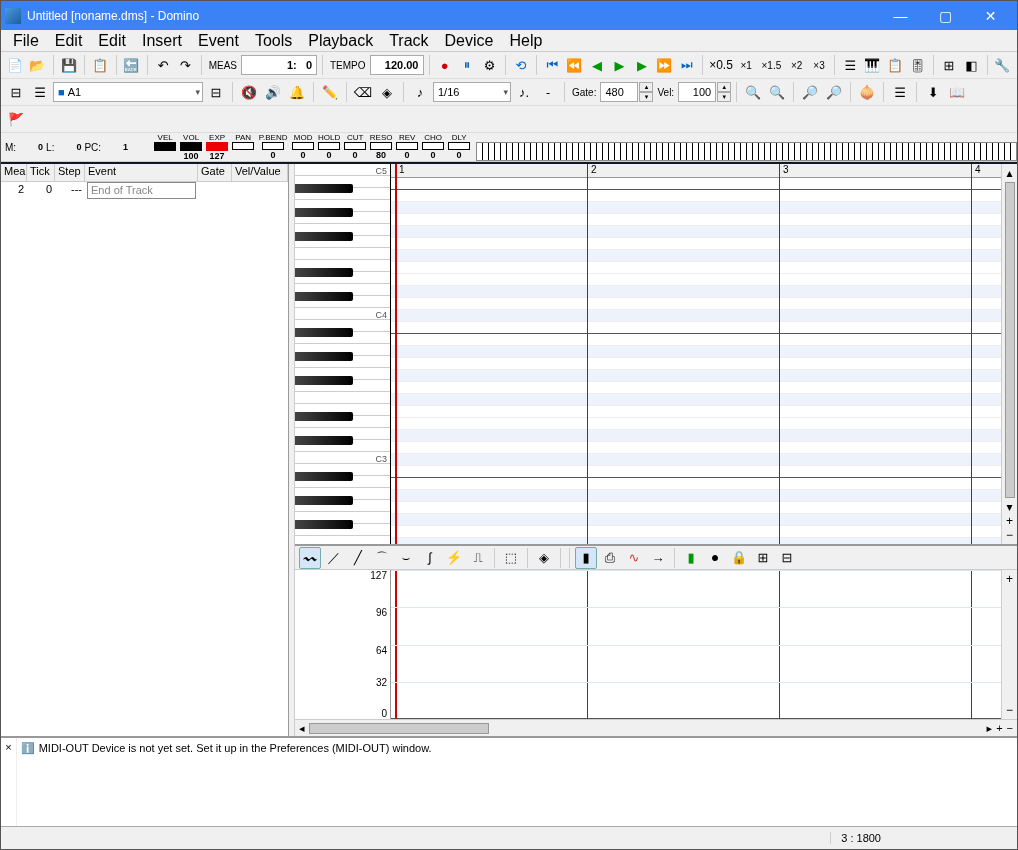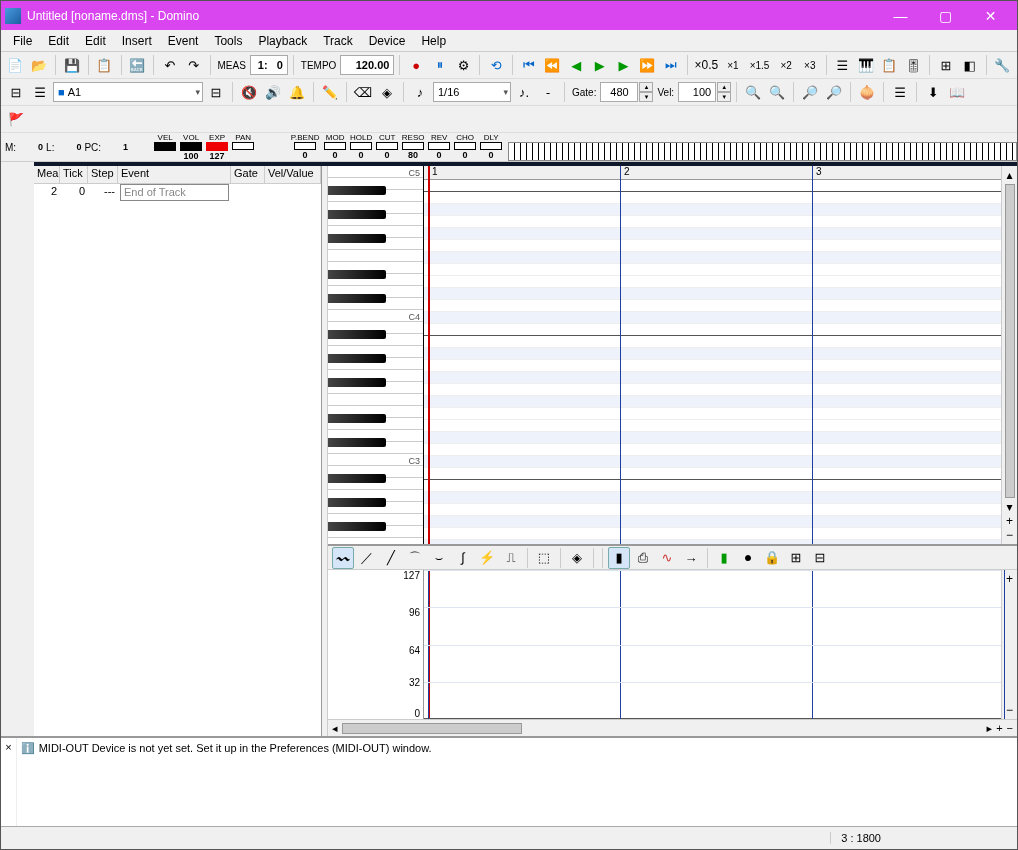--- a/index.html
+++ b/index.html
@@ -1,25 +1,25 @@
 <!DOCTYPE html>
 <html><head>
 <meta charset="utf-8">
 <style>
 * { box-sizing: border-box; margin: 0; padding: 0; font-family: Tahoma, "Segoe UI", sans-serif; }
 body { width: 1018px; height: 850px; overflow: hidden; background: #f0f0f0; border: 1px solid #555; display: flex; flex-direction: column; }
 
 
-.titlebar { background: #d946ef; color: #fff; height: 29px; display: flex; align-items: center; padding: 0 4px; font-size: 12px; }
+.titlebar { background: #3b82f6; color: #fff; height: 29px; display: flex; align-items: center; padding: 0 4px; font-size: 12px; }
 .titlebar .icon { width: 16px; height: 16px; background: linear-gradient(135deg,#4a9ae0,#1a5fa0); margin-right: 6px; }
 .titlebar .title { flex: 1; }
 .titlebar .winbtn { width: 45px; height: 29px; display: flex; align-items: center; justify-content: center; color: #fff; font-size: 14px; }
 
 
-.menubar { background: #f0f0f0; height: 22px; display: flex; align-items: center; padding: 0 4px; font-size: 12px; border-bottom: 1px solid #ccc; }
+.menubar { background: #f0f0f0; height: 22px; display: flex; align-items: center; padding: 0 4px; font-size: 16px; border-bottom: 1px solid #ccc; }
 .menubar .menuitem { padding: 3px 8px; }
 
 
 .toolbar { background: #f0f0f0; display: flex; align-items: center; padding: 2px 4px; gap: 2px; border-bottom: 1px solid #ddd; font-size: 11px; min-height: 26px; flex-wrap: nowrap; }
 .tbtn { width: 22px; height: 22px; display: flex; align-items: center; justify-content: center; border: 1px solid transparent; border-radius: 2px; font-size: 13px; }
 .tsep { width: 1px; height: 20px; background: #ccc; margin: 0 3px; }
 .tfield { height: 20px; border: 1px solid #aaa; background: #fff; padding: 1px 4px; font-size: 11px; }
 .tlabel { font-size: 10px; padding: 0 2px; }
 .selbox { height: 20px; border: 1px solid #aaa; background: #fff; display: flex; align-items: center; padding: 0 14px 0 4px; font-size: 11px; position: relative; }
 .selbox::after { content: "▾"; position: absolute; right: 2px; font-size: 9px; color: #555; }
@@ -34,21 +34,21 @@
 .param-strip { flex: 1; display: flex; align-items: flex-end; }
 .pcell { width: 26px; display: flex; flex-direction: column; align-items: center; }
 .pcell .pbar { width: 22px; height: 9px; background: #000; }
 .pcell .pbar.red { background: #e00; }
 .pcell .pbar.hollow { background: #fff; border: 1px solid #000; height: 8px; }
 .pcell .pnum { font-size: 9px; font-weight: bold; }
 .pcell .pname { font-size: 8px; }
 .mini-piano { flex: 1; height: 19px; background: repeating-linear-gradient(90deg,#fff 0 5px,#000 5px 6px); margin-left: 4px; border: 1px solid #888; }
 
 
-.mainrow { flex: 1; display: flex; overflow: hidden; border-top: 4px solid #0f172a; margin-left: 33px; }
+.mainrow { flex: 1; display: flex; overflow: hidden; border-top: 2px solid #0f172a; }
 .eventpanel { width: 288px; background: #fff; border-right: 1px solid #999; display: flex; flex-direction: column; }
 .eventhdr { display: flex; background: #f0f0f0; border-bottom: 1px solid #ccc; font-size: 11px; height: 18px; }
 .eventhdr div { border-right: 1px solid #ccc; padding: 1px 3px; }
 .eventrow { display: flex; font-size: 11px; height: 17px; }
 .eventrow div { padding: 1px 3px; text-align: right; }
 .eventrow .evtext { flex: 1; text-align: left; border: 1px solid #888; background: #fff; color: #888; margin: 0 2px; }
 .eventpanel .body { flex: 1; }
 .splitter { width: 6px; background: #f0f0f0; cursor: col-resize; border-right:1px solid #ccc;}
 
 .pianoroll-col { flex: 1; display: flex; flex-direction: column; overflow: hidden; }
@@ -125,21 +125,21 @@
   <div class="tbtn">💾</div>
   <div class="tsep"></div>
   <div class="tbtn">📋</div>
   <div class="tsep"></div>
   <div class="tbtn">🔙</div>
   <div class="tsep"></div>
   <div class="tbtn">↶</div>
   <div class="tbtn">↷</div>
   <div class="tsep"></div>
   <div class="tlabel">MEAS</div>
-  <input class="tfield" style="width: 38px; text-align: right; font-weight: bold;" value="1:   0">
+  <input class="tfield" style="width: 76px; text-align: right; font-weight: bold;" value="1:   0">
   <div class="tsep"></div>
   <div class="tlabel">TEMPO</div>
   <input class="tfield" style="width: 54px; text-align: right; font-weight: bold;" value="120.00">
   <div class="tsep"></div>
   <div class="tbtn" style="color:#c00">●</div>
   <div class="tbtn" style="color:#06c">⏸</div>
   <div class="tbtn">⚙</div>
   <div class="tsep"></div>
   <div class="tbtn" style="color:#06c">⟲</div>
   <div class="tsep"></div>
@@ -187,21 +187,21 @@
   <div class="tbtn">◈</div>
   <div class="tsep"></div>
   <div class="tbtn">♪</div>
   <div class="selbox" style="width:78px">
       <span>1/16</span>
     </div>
   <div class="tbtn">♪.</div>
   <div class="tbtn">⁃</div>
   <div class="tsep"></div>
   <span class="tlabel">Gate:</span>
-  <input class="tfield" style="width: 38px; text-align: center;" value="480">
+  <input class="tfield" style="width: 38px; text-align: left;" value="480">
   <div class="spin">
       <div>▴</div>
       <div>▾</div>
     </div>
   <span class="tlabel">Vel:</span>
   <input class="tfield" style="width: 38px; text-align: right;" value="100">
   <div class="spin">
       <div>▴</div>
       <div>▾</div>
     </div>
@@ -248,21 +248,21 @@
         <div class="pcell">
           <div class="pname">EXP</div>
           <div class="pbar red"></div>
           <div class="pnum">127</div>
         </div>
         <div class="pcell">
           <div class="pname">PAN</div>
           <div class="pbar hollow"></div>
           <div class="pnum"></div>
         </div>
-        <div class="pcell" style="width: 34px; margin-left: 32px;">
+        <div class="pcell" style="width: 34px;">
           <div class="pname">P.BEND</div>
           <div class="pbar hollow"></div>
           <div class="pnum">0</div>
         </div>
         <div class="pcell">
           <div class="pname">MOD</div>
           <div class="pbar hollow"></div>
           <div class="pnum">0</div>
         </div>
         <div class="pcell">

